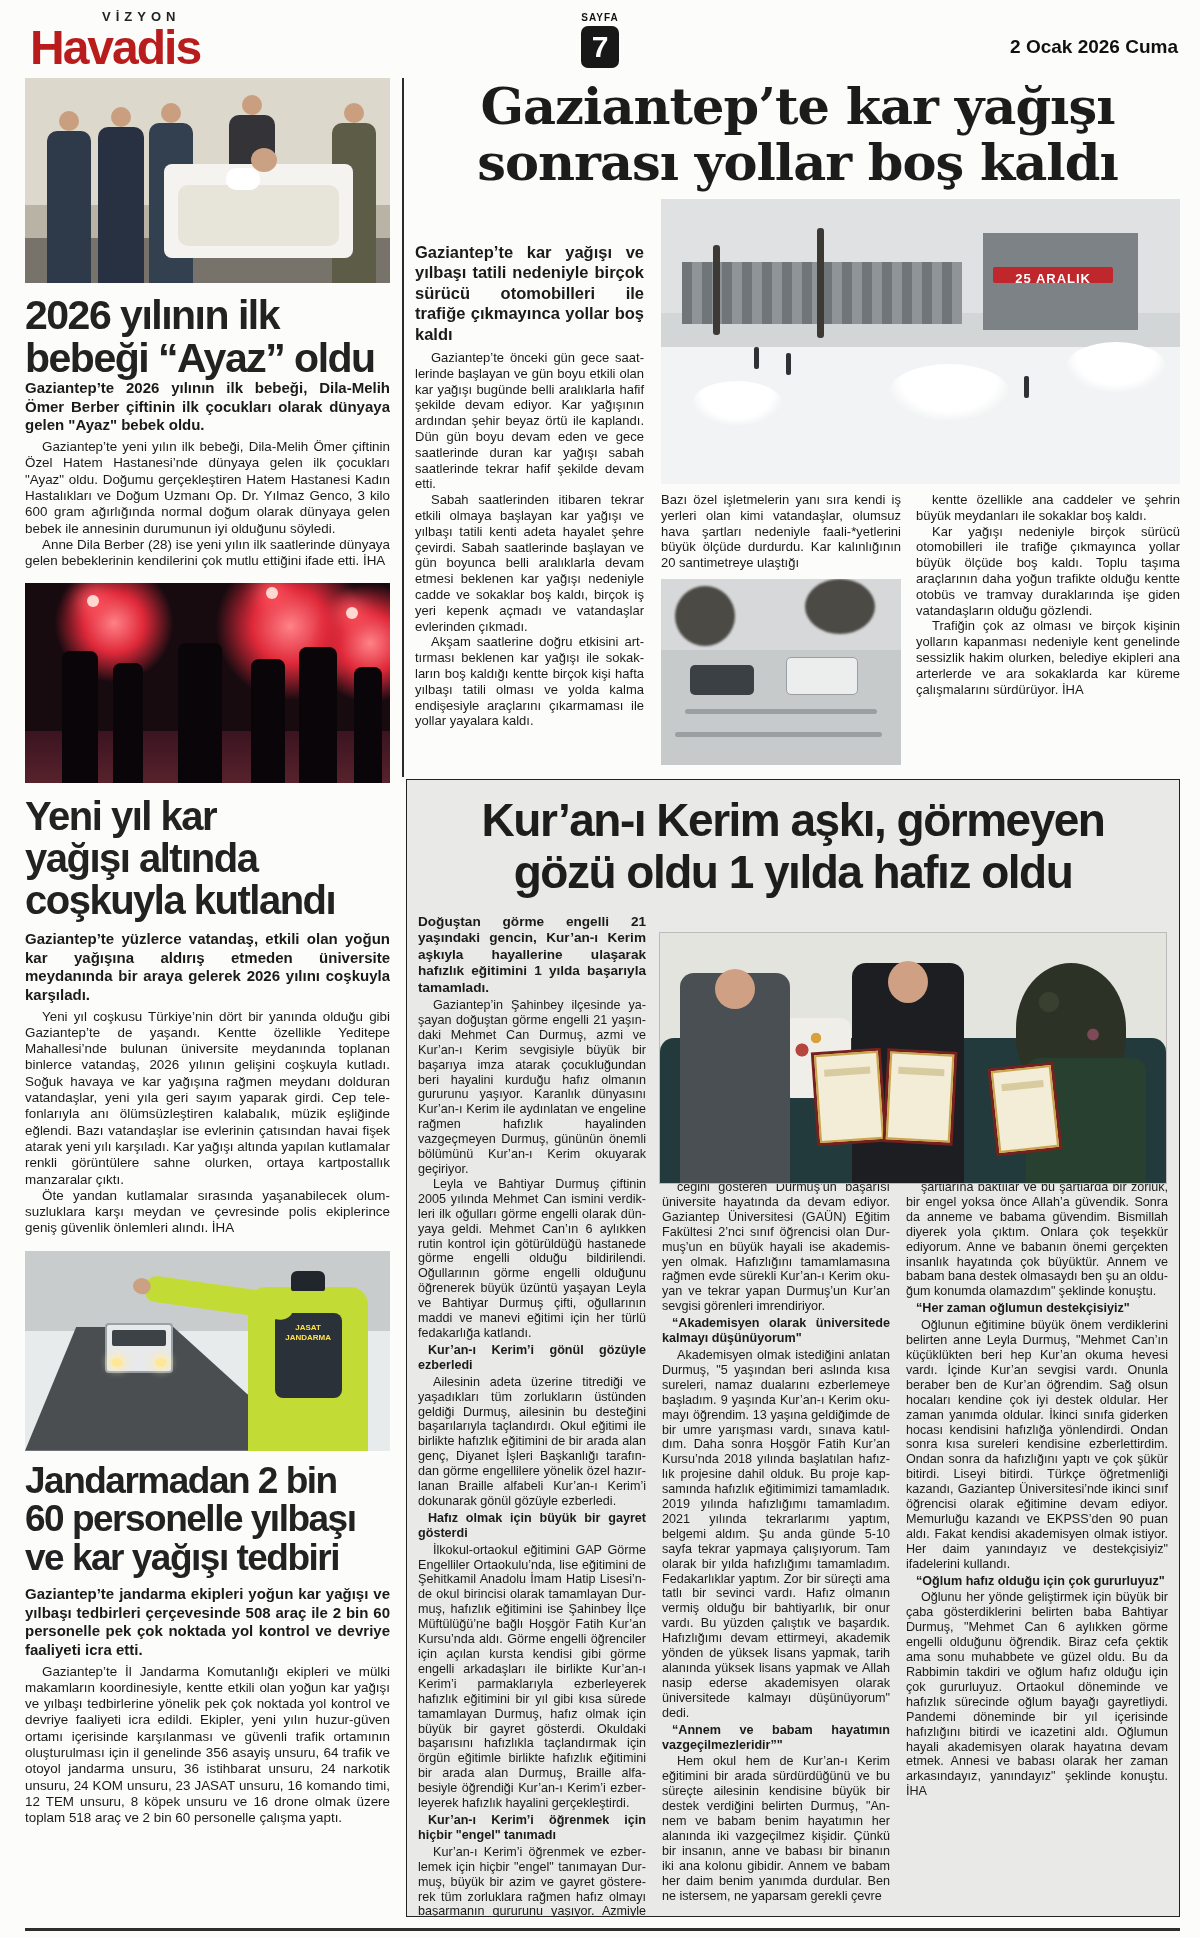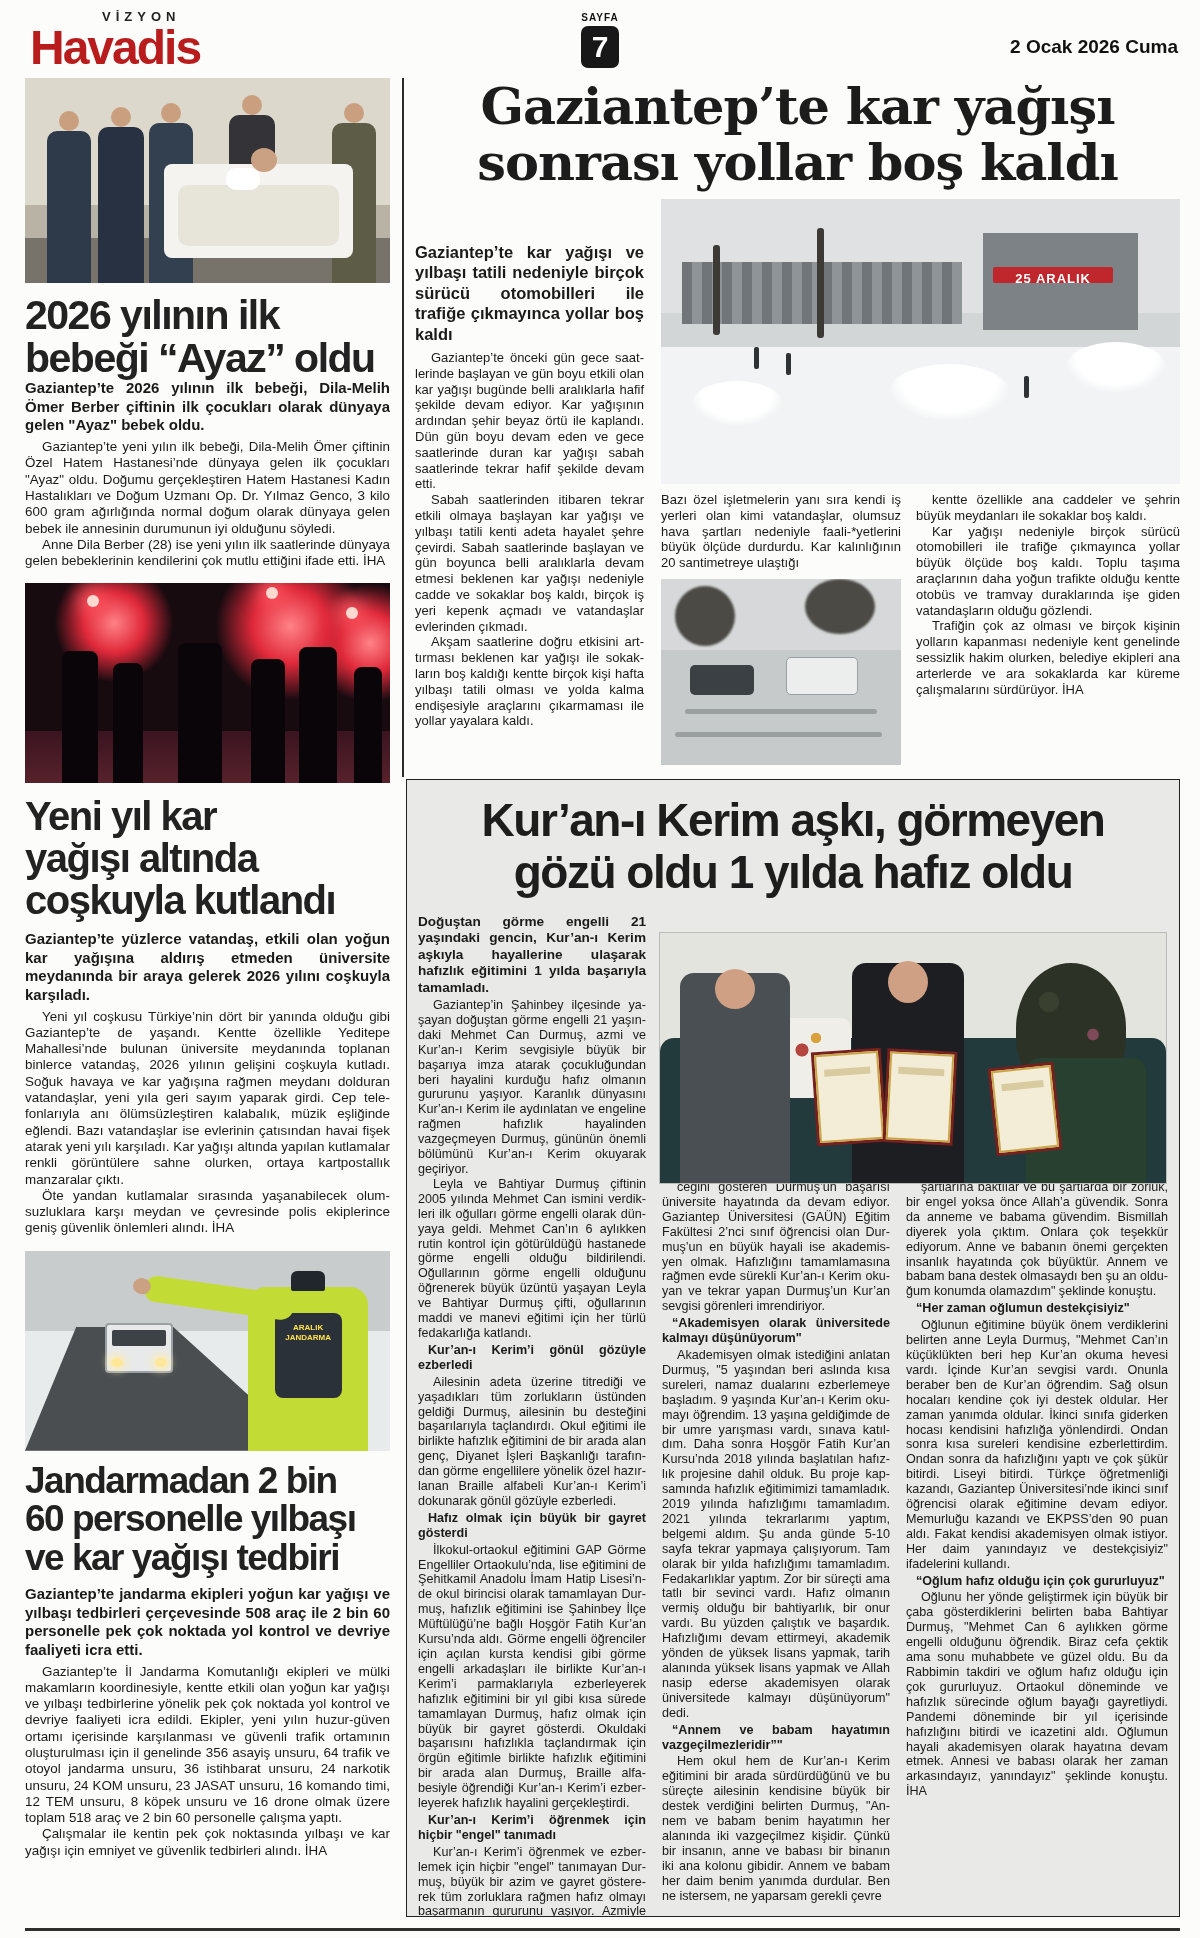--- a/index.html
+++ b/index.html
@@ -189,34 +189,33 @@
       <div class="snowside"></div>
       <div class="road"></div>
       <div class="truck">
         <div class="ws"></div>
         <div class="lamp" style="left:4px;"></div>
         <div class="lamp" style="right:4px;"></div>
       </div>
       <div class="officer">
         <div class="cap"></div>
         <div class="vest">
-          <div>ARALIK</div>
+          <div>JASAT</div>
           <div>JANDARMA</div>
         </div>
       </div>
       <div class="arm">
         <div class="glove"></div>
       </div>
     </div>
 
     <div class="headline h-jandarma">Jandarmadan 2 bin 60 personelle yılbaşı ve kar yağışı tedbiri</div>
     <div class="lead" style="margin-top:8px;">Gaziantep’te jandarma ekipleri yoğun kar yağışı ve yılbaşı tedbirleri çerçevesinde 508 araç ile 2 bin 60 personelle pek çok noktada yol kontrol ve devriye faaliyeti icra etti.</div>
     <div class="bodytext">
         <div class="para">Gaziantep’te İl Jandarma Komutanlığı ekipleri ve mül­ki makamların koordinesiyle, kentte etkili olan yoğun kar yağışı ve yılbaşı tedbirlerine yönelik pek çok noktada yol kontrol ve devriye faaliyeti icra edildi. Ekipler, yeni yılın huzur-güven ortamı içerisinde karşılanması ve güvenli trafik ortamının oluşturulması için il genelinde 356 asayiş unsuru, 64 trafik ve otoyol jandarma unsuru, 36 istihbarat unsuru, 24 narkotik unsuru, 24 KOM unsuru, 23 JASAT unsuru, 16 komando timi, 12 TEM unsuru, 8 köpek unsu­ru ve 16 drone olmak üzere toplam 518 araç ve 2 bin 60 personelle çalışma yaptı.</div>
-        <div class="para">Çalışmalar ile kentin pek çok noktasında yılbaşı ve kar yağışı için emniyet ve güvenlik tedbirleri alındı. İHA</div>
       </div>
   </div>
 
   <div class="v-divider"></div>
 
   <div class="art-snow">
     <div class="snow-head">Gaziantep’te kar yağışı</div>
     <div class="snow-head">sonrası yollar boş kaldı</div>
     <div class="snow-cols">
       <div class="snow-c1">

